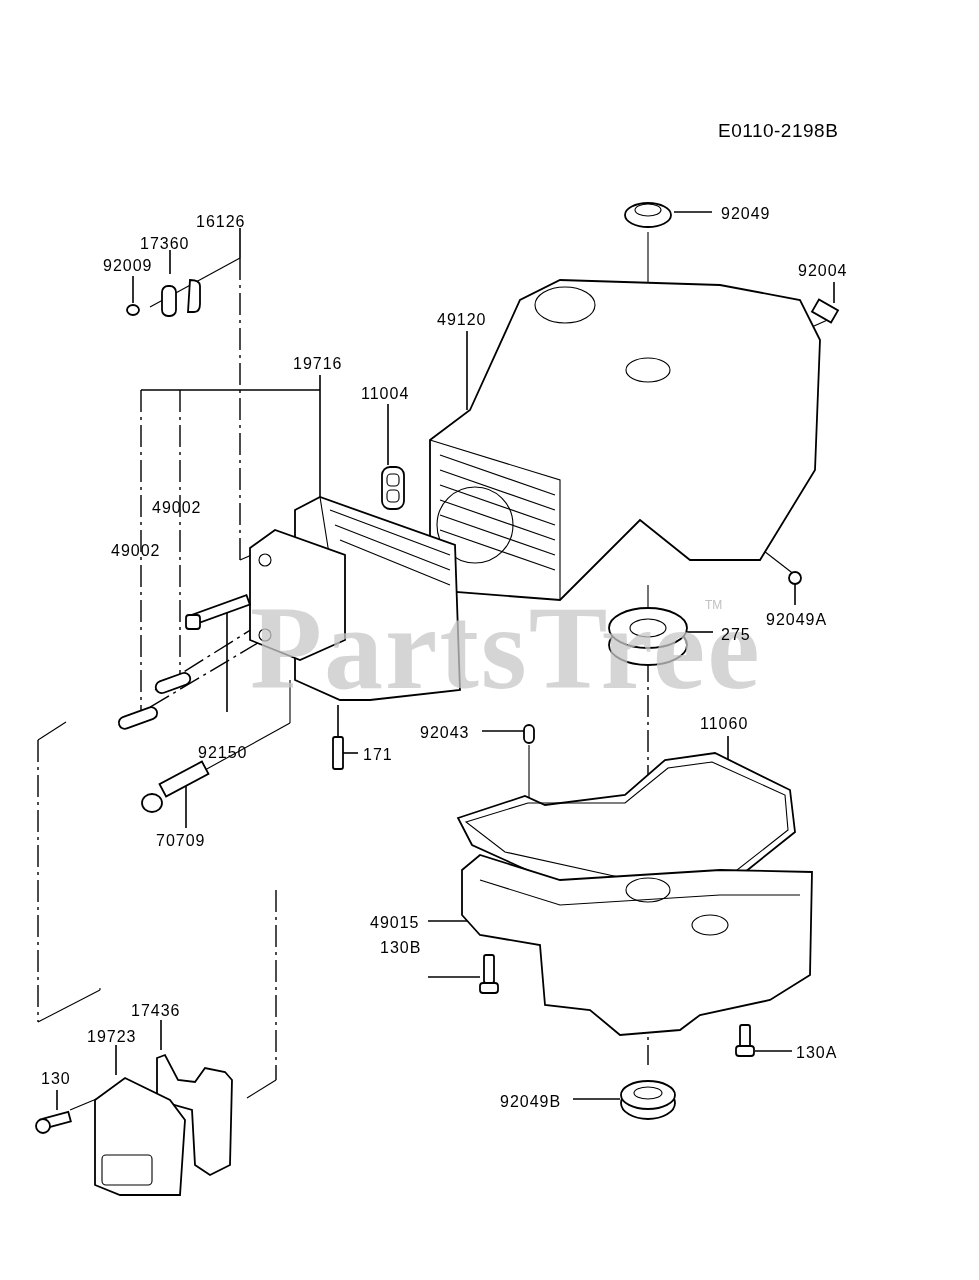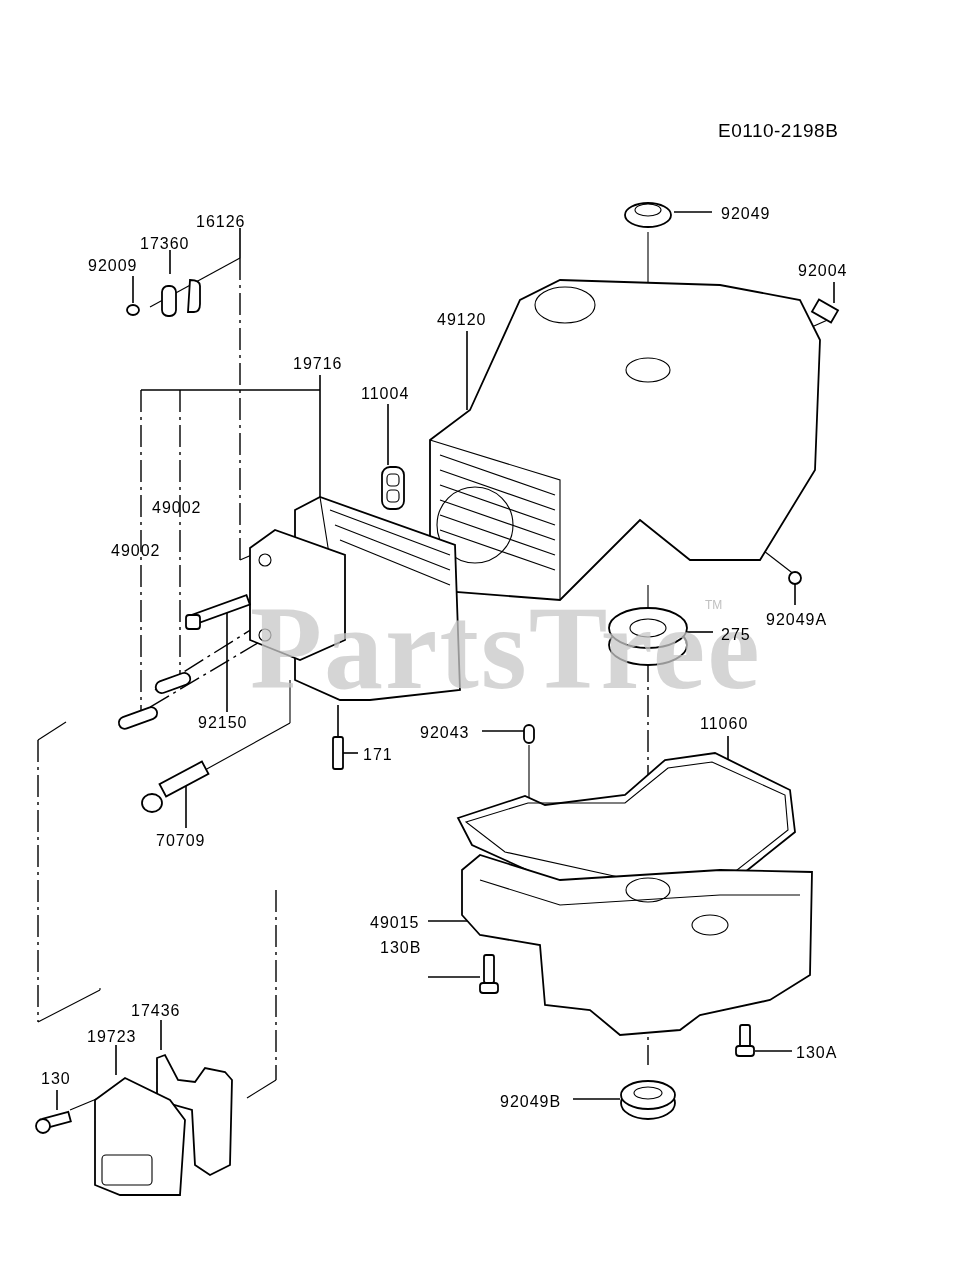--- a/index.html
+++ b/index.html
@@ -175,31 +175,31 @@
     </g>
   </svg>
 
   <div class="wm">PartsTree</div>
   <div class="tm">TM</div>
 
   <div class="lbl code">E0110-2198B</div>
 
   <div class="lbl" style="left:196px;top:214px">16126</div>
   <div class="lbl" style="left:140px;top:236px">17360</div>
-  <div class="lbl" style="left:88px;top:258px">92009</div>
+  <div class="lbl" style="left:103px;top:258px">92009</div>
   <div class="lbl" style="left:293px;top:356px">19716</div>
   <div class="lbl" style="left:361px;top:386px">11004</div>
   <div class="lbl" style="left:437px;top:312px">49120</div>
   <div class="lbl" style="left:721px;top:206px">92049</div>
   <div class="lbl" style="left:798px;top:263px">92004</div>
   <div class="lbl" style="left:152px;top:500px">49002</div>
   <div class="lbl" style="left:111px;top:543px">49002</div>
   <div class="lbl" style="left:766px;top:612px">92049A</div>
   <div class="lbl" style="left:721px;top:627px">275</div>
-  <div class="lbl" style="left:198px;top:715px">92150</div>
+  <div class="lbl" style="left:198px;top:745px">92150</div>
   <div class="lbl" style="left:363px;top:747px">171</div>
   <div class="lbl" style="left:156px;top:833px">70709</div>
   <div class="lbl" style="left:420px;top:725px">92043</div>
   <div class="lbl" style="left:700px;top:716px">11060</div>
   <div class="lbl" style="left:370px;top:915px">49015</div>
   <div class="lbl" style="left:380px;top:940px">130B</div>
   <div class="lbl" style="left:796px;top:1045px">130A</div>
   <div class="lbl" style="left:131px;top:1003px">17436</div>
   <div class="lbl" style="left:87px;top:1029px">19723</div>
   <div class="lbl" style="left:41px;top:1071px">130</div>

